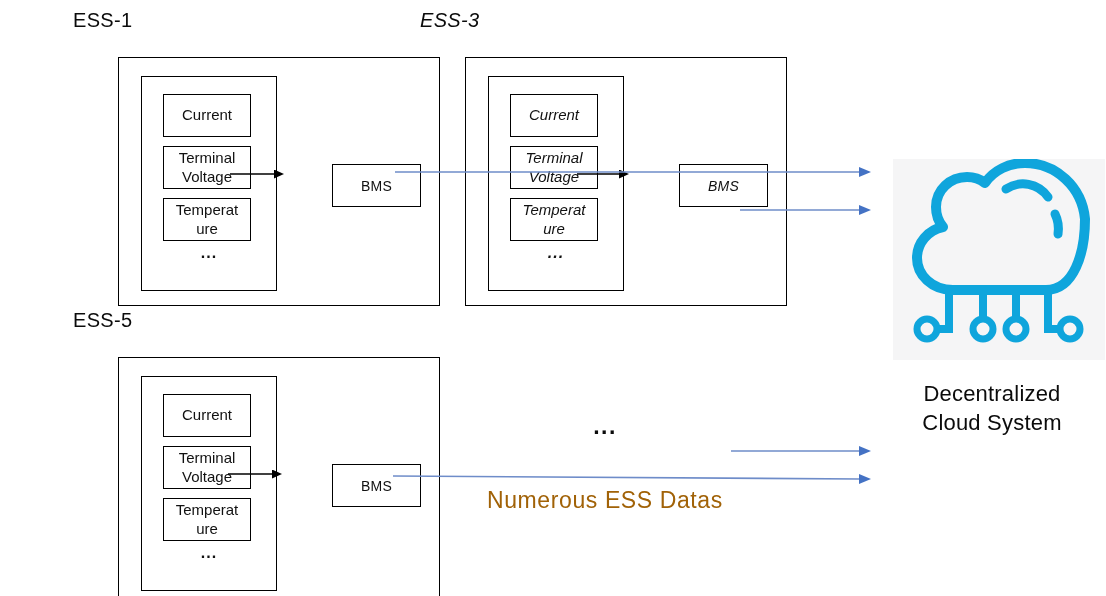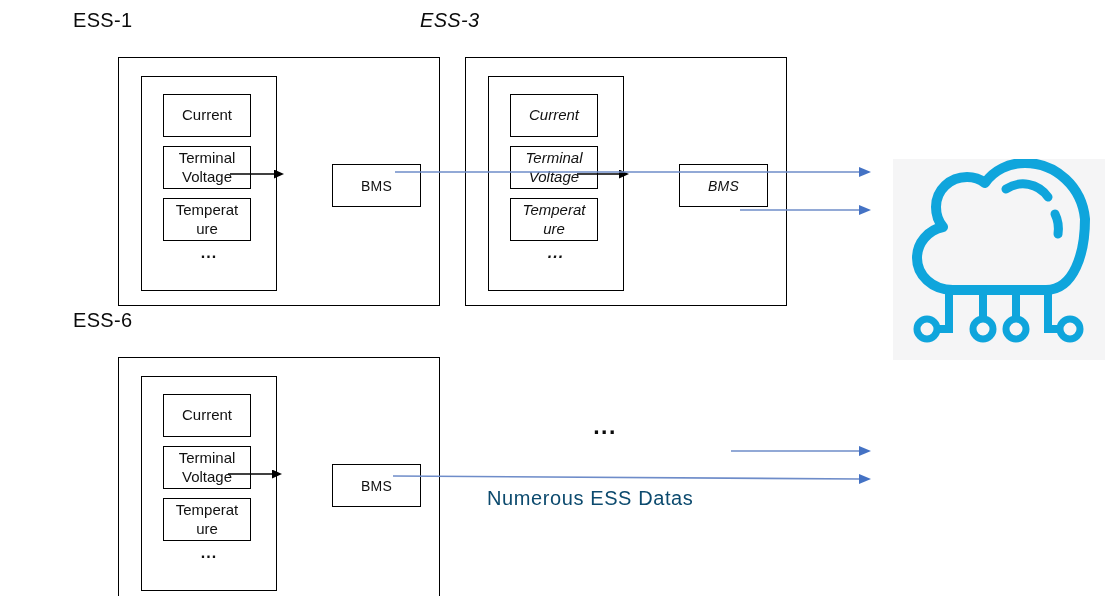--- a/index.html
+++ b/index.html
@@ -47,21 +47,21 @@
   .cloud-caption{
     position:absolute;left:880px;top:379px;width:224px;text-align:center;
     font-size:22px;line-height:29px;color:#0b0b0b;letter-spacing:.2px;
   }
   
   .mid-ellipsis{
     position:absolute;left:575px;top:413px;width:60px;text-align:center;
     font-size:23px;font-weight:bold;letter-spacing:1.5px;color:#0b0b0b;
   }
   .numerous{
-    position:absolute;left:487px;top:487px;font-size:20px;color:#0c4a6e;
+    position:absolute;left:487px;top:487px;font-size:23px;color:#a16207;
     letter-spacing:.6px;white-space:nowrap;
   }
 </style>
 </head>
 <body>
 
 <div class="stage">
 
   <div class="ess" id="ess1">
     <div class="ess-label">ESS-1</div>
@@ -95,21 +95,21 @@
         <div class="sig s3">
             <span>Temperature</span>
           </div>
         <div class="sig-ellipsis">...</div>
       </div>
       <div class="bms">BMS</div>
     </div>
   </div>
 
   <div class="ess" id="ess2">
-    <div class="ess-label">ESS-6</div>
+    <div class="ess-label">ESS-5</div>
     <div class="ess-outer">
       <div class="ess-inner">
         <div class="sig s1">
             <span>Current</span>
           </div>
         <div class="sig s2">
             <span>Terminal Voltage</span>
           </div>
         <div class="sig s3">
             <span>Temperature</span>
@@ -142,20 +142,24 @@
         <path d="M123 131 V160" stroke-width="8"></path>
         <path d="M155 131 V170 H167" stroke-width="8"></path>
         <circle cx="34" cy="170" r="10"></circle>
         <circle cx="90" cy="170" r="10"></circle>
         <circle cx="123" cy="170" r="10"></circle>
         <circle cx="177" cy="170" r="10"></circle>
       </g>
     </svg>
   </div>
 
+  <div class="cloud-caption">
+    <div>Decentralized</div>
+    <div>Cloud System</div>
+  </div>
 
   <div class="mid-ellipsis">...</div>
   <div class="numerous">Numerous ESS Datas</div>
 
   <svg class="overlay" width="1106" height="596" viewBox="0 0 1106 596">
     <defs>
       <marker id="ah-black" markerUnits="userSpaceOnUse" markerWidth="11" markerHeight="9" refX="1" refY="4.5" orient="auto">
         <path d="M0 0 L10 4.5 L0 9 Z" fill="#000"></path>
       </marker>
       <marker id="ah-blue" markerUnits="userSpaceOnUse" markerWidth="13" markerHeight="10" refX="1" refY="5" orient="auto">

